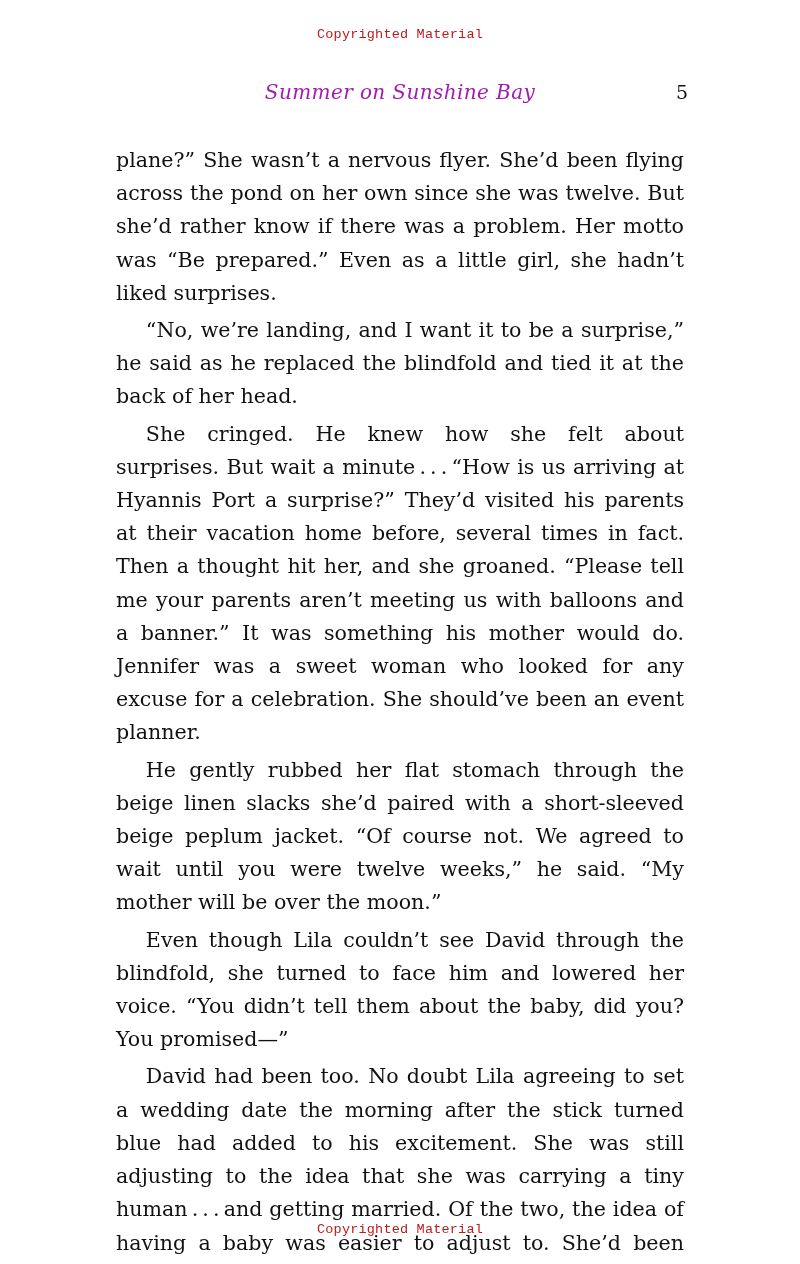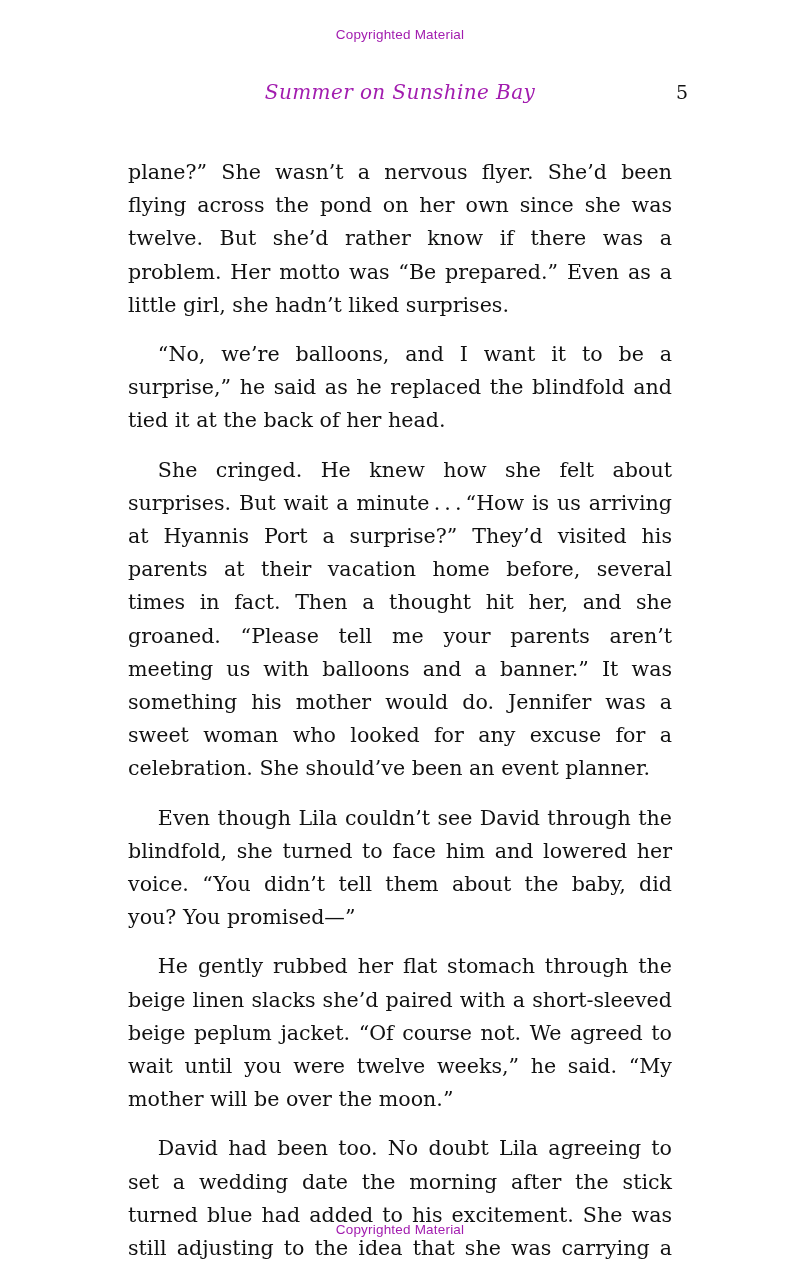--- a/index.html
+++ b/index.html
@@ -18,23 +18,23 @@
 
   .page {
     position: absolute;
     inset: 0;
     display: flex;
     flex-direction: column;
   }
 
   .watermark {
     text-align: center;
-    font-family: Liberation Sans, sans-serif;
+    font-family: Liberation Mono, monospace;
     font-size: 13.5px;
-    color: #a21caf;
+    color: #b91c1c;
     letter-spacing: 0.2px;
   }
 
   .watermark-top {
     position: absolute;
     top: 27px;
     left: 0;
     right: 0;
   }
 
@@ -83,21 +83,21 @@
     font-size: 20.6px;
     line-height: 33.2px;
     text-align: justify;
     text-justify: inter-word;
     color: #111111;
     -webkit-hyphens: manual;
     hyphens: manual;
   }
 
   .body-text p {
-    margin: 16px;
+    margin: 4px;
     text-indent: 1.45em;
   }
 
   .body-text p.no-indent {
     text-indent: 0;
   }
 </style>
 </head>
 <body>
 
@@ -105,22 +105,22 @@
 
   <div class="watermark watermark-top">Copyrighted Material</div>
 
   <div class="running-head">
     <div class="running-head-title">Summer on Sunshine Bay</div>
     <div class="running-head-folio">5</div>
   </div>
 
   <div class="body-text">
     <p class="no-indent">plane?” She wasn’t a nervous flyer. She’d been flying across the pond on her own since she was twelve. But she’d rather know if there was a problem. Her motto was “Be prepared.” Even as a little girl, she hadn’t liked surprises.</p>
-    <p>“No, we’re balloons, and I want it to be a surprise,” he said as he replaced the blindfold and tied it at the back of her head.</p>
+    <p>“No, we’re landing, and I want it to be a surprise,” he said as he replaced the blindfold and tied it at the back of her head.</p>
     <p>She cringed. He knew how she felt about surprises. But wait a minute . . . “How is us arriving at Hyannis Port a surprise?” They’d visited his parents at their vacation home before, several times in fact. Then a thought hit her, and she groaned. “Please tell me your parents aren’t meeting us with balloons and a banner.” It was something his mother would do. Jennifer was a sweet woman who looked for any excuse for a celebration. She should’ve been an event planner.</p>
+    <p>He gently rubbed her flat stomach through the beige linen slacks she’d paired with a short-sleeved beige peplum jacket. “Of course not. We agreed to wait until you were twelve weeks,” he said. “My mother will be over the moon.”</p>
     <p>Even though Lila couldn’t see David through the blindfold, she turned to face him and lowered her voice. “You didn’t tell them about the baby, did you? You promised—”</p>
-    <p>He gently rubbed her flat stomach through the beige linen slacks she’d paired with a short-sleeved beige peplum jacket. “Of course not. We agreed to wait until you were twelve weeks,” he said. “My mother will be over the moon.”</p>
     <p>David had been too. No doubt Lila agreeing to set a wedding date the morning after the stick turned blue had added to his excitement. She was still adjusting to the idea that she was carrying a tiny human . . . and getting married. Of the two, the idea of having a baby was easier to adjust to. She’d been raised by a family of single mothers.</p>
   </div>
 
   <div class="watermark watermark-bottom">Copyrighted Material</div>
 
 </div>
 
 </body></html>

